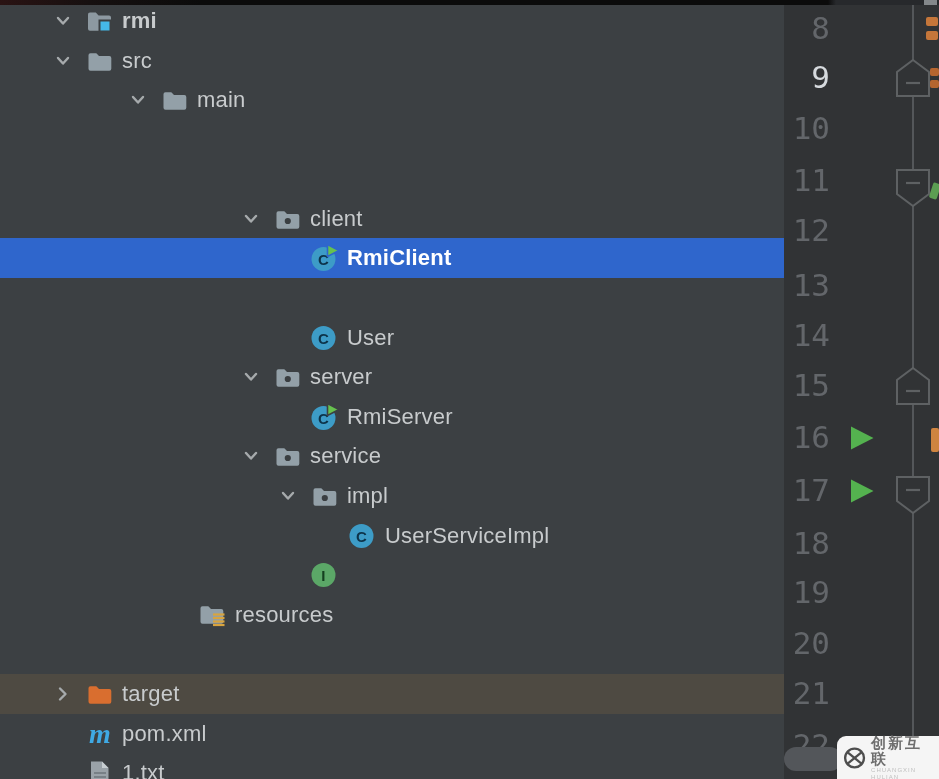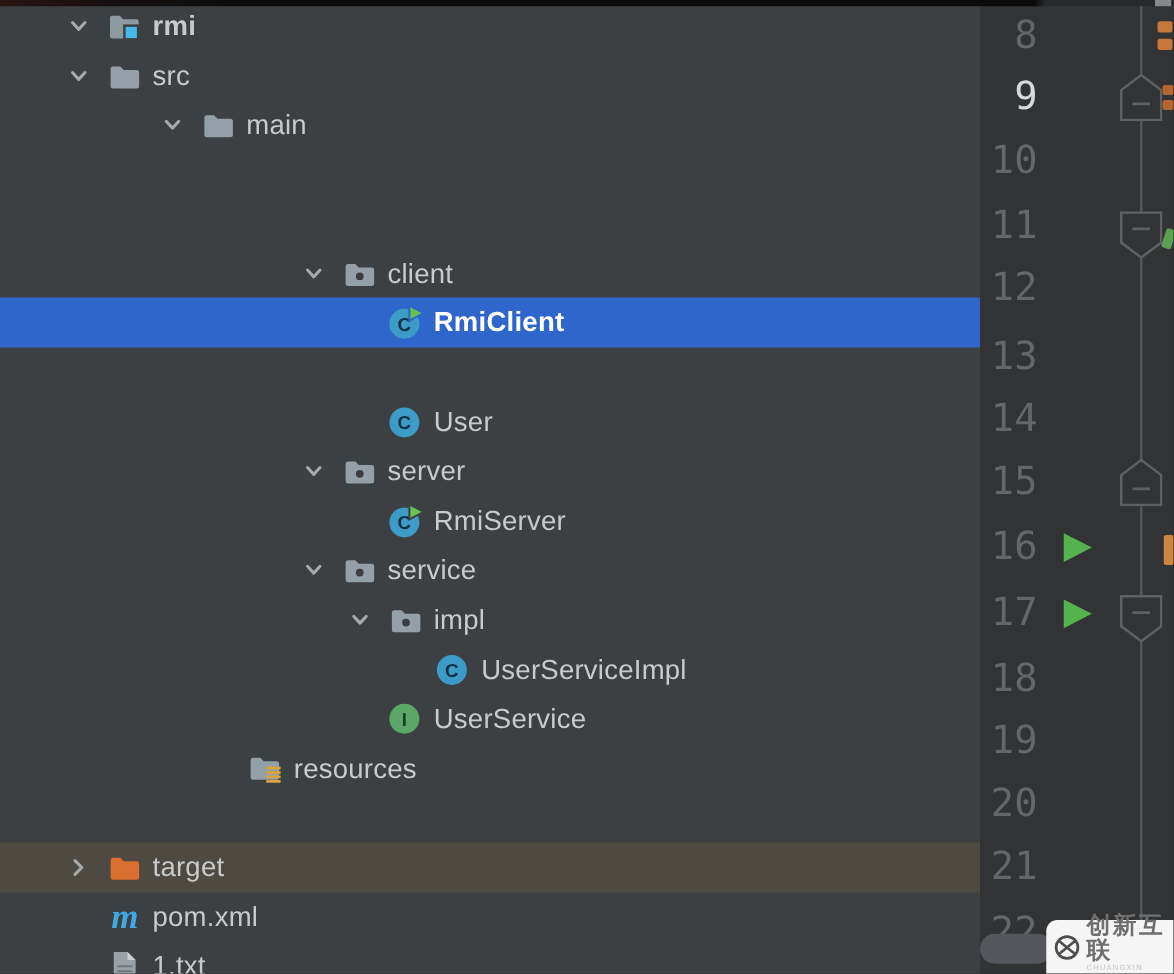--- a/index.html
+++ b/index.html
@@ -54,21 +54,21 @@
   .sliver{position:absolute;border-radius:2px;z-index:4;}
 
   
   .hthumb{position:absolute;left:784px;top:747px;width:58px;height:24px;border-radius:12px;background:#53565a;z-index:8;}
   .wm{
     position:absolute;left:837px;top:736px;width:102px;height:43px;z-index:9;
     background:#f5f5f5;border-radius:9px 0 0 0;
     display:flex;align-items:center;padding-left:5px;box-sizing:border-box;gap:4px;
   }
   .wm-txt{display:flex;flex-direction:column;line-height:1.05;}
-  .wm-title{font-size:19px;font-weight:700;color:#6f6f6f;letter-spacing:2px;}
+  .wm-title{font-size:15px;font-weight:700;color:#6f6f6f;letter-spacing:2px;}
   .wm-sub{font-size:6px;color:#c0c0c0;letter-spacing:1px;margin-top:1px;}
 </style>
 </head>
 <body>
 
 <div class="screen">
 
   <div class="tree">
 
     <div class="row root lvl0" style="top:1px">
@@ -224,21 +224,20 @@
     </div>
 
     <div class="row lvl6" style="top:555px">
       <span class="chev"></span>
       <span class="ico">
         <svg width="30" height="28" viewBox="0 0 30 28">
           <circle cx="13.5" cy="14" r="12" fill="#5ba767"></circle>
           <text x="13.5" y="19.5" text-anchor="middle" font-family="Liberation Sans" font-size="15" font-weight="bold" fill="#15401f">I</text>
         </svg>
       </span>
-      <span class="lbl">UserService</span>
     </div>
 
     <div class="row lvl3" style="top:595px">
       <span class="chev"></span>
       <span class="ico">
         <svg width="28" height="26" viewBox="0 0 28 26">
           <path d="M1.5 6.3 v13.5 a2 2 0 0 0 2 2 h18.8 a2 2 0 0 0 2 -2 V8.9 a2 2 0 0 0 -2 -2 H12 L9.3 4.2 H3.5 a2 2 0 0 0 -2 2.1 z" fill="#93a0a8"></path>
           <g stroke="#d9a43e" stroke-width="2.2">
             <line x1="14" y1="12.5" x2="25.5" y2="12.5"></line>
             <line x1="14" y1="16" x2="25.5" y2="16"></line>

